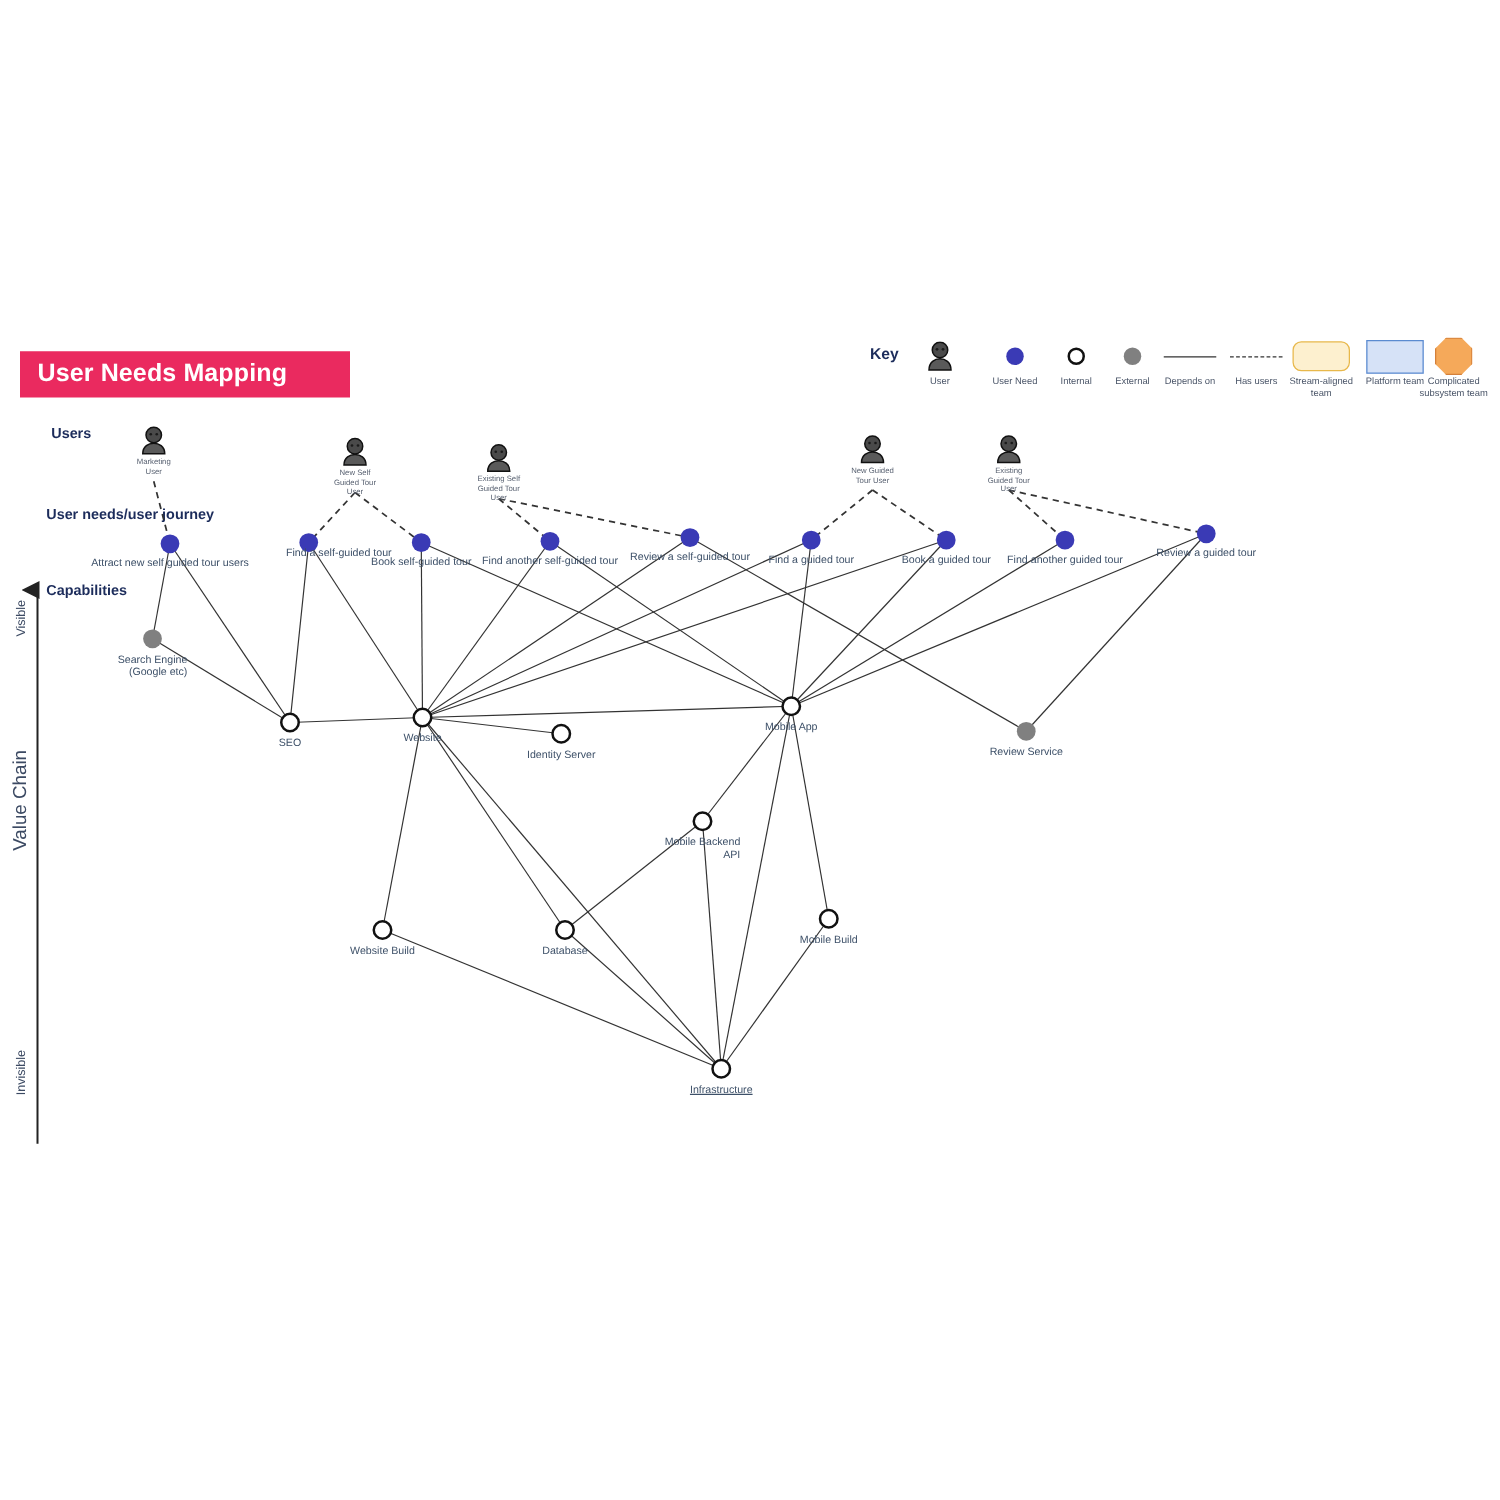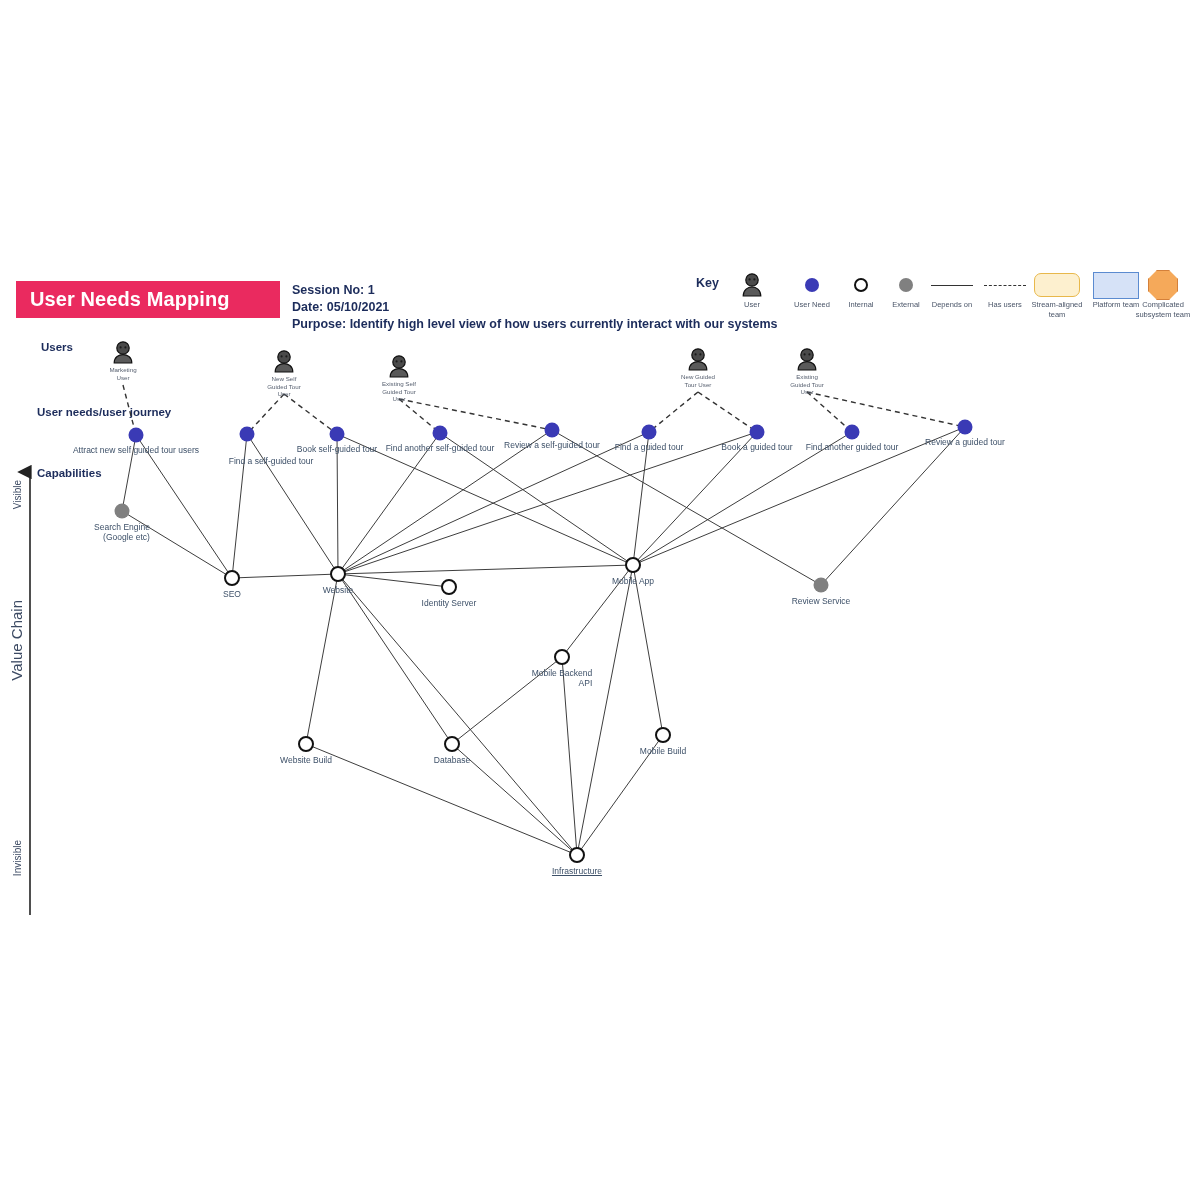--- a/index.html
+++ b/index.html
@@ -176,25 +176,20 @@
 </style>
 </head>
 <body>
 
 <div id="stage">
 
   <div id="title-banner">
     <span class="txt">User Needs Mapping</span>
   </div>
 
-  <div id="session-meta">
-    <div>Session No: 1</div>
-    <div>Date: 05/10/2021</div>
-    <div>Purpose: Identify high level view of how users currently interact with our systems</div>
-  </div>
 
   <div id="key-block">
     <div id="key-label">Key</div>
 
     <div class="key-item" style="left:24px;">
       <div class="key-glyph">
         <svg width="22" height="24" viewBox="0 0 22 24" aria-hidden="true">
           <circle cx="11" cy="7" r="6.2" fill="#4a4a4a" stroke="#111" stroke-width="1.2"></circle>
           <circle cx="8.6" cy="6.4" r="1.1" fill="#1a1a1a"></circle>
           <circle cx="13.4" cy="6.4" r="1.1" fill="#1a1a1a"></circle>
@@ -388,21 +383,21 @@
       <div class="node-label" style="left: 449px; top: 598px;">Identity Server</div>
       <div class="node-label" style="left: 633px; top: 576px;">Mobile App</div>
       <div class="node-label" style="left: 821px; top: 596px;">Review Service</div>
       <div class="node-label" style="left: 562px; top: 668px;">Mobile Backend
 API</div>
       <div class="node-label" style="left: 306px; top: 755px;">Website Build</div>
       <div class="node-label" style="left: 452px; top: 755px;">Database</div>
       <div class="node-label" style="left: 663px; top: 746px;">Mobile Build</div>
       <div class="node-label" style="left: 577px; top: 866px; text-decoration: underline;">Infrastructure</div>
       <div class="need-label" style="left: 136px; top: 445px;">Attract new self guided tour users</div>
-      <div class="need-label" style="left: 247px; top: 456px; padding-left: 48px;">Find a self-guided tour</div>
+      <div class="need-label" style="left: 247px; top: 437px; padding-left: 48px;">Find a self-guided tour</div>
       <div class="need-label" style="left: 337px; top: 444px;">Book self-guided tour</div>
       <div class="need-label" style="left: 440px; top: 443px;">Find another self-guided tour</div>
       <div class="need-label" style="left: 552px; top: 440px;">Review a self-guided tour</div>
       <div class="need-label" style="left: 649px; top: 442px;">Find a guided tour</div>
       <div class="need-label" style="left: 757px; top: 442px;">Book a guided tour</div>
       <div class="need-label" style="left: 852px; top: 442px;">Find another guided tour</div>
       <div class="need-label" style="left: 965px; top: 437px;">Review a guided tour</div>
       <div class="actor-label" style="left: 123px; top: 366px;">Marketing
 User</div>
       <div class="actor-label" style="left: 284px; top: 375px;">New Self

